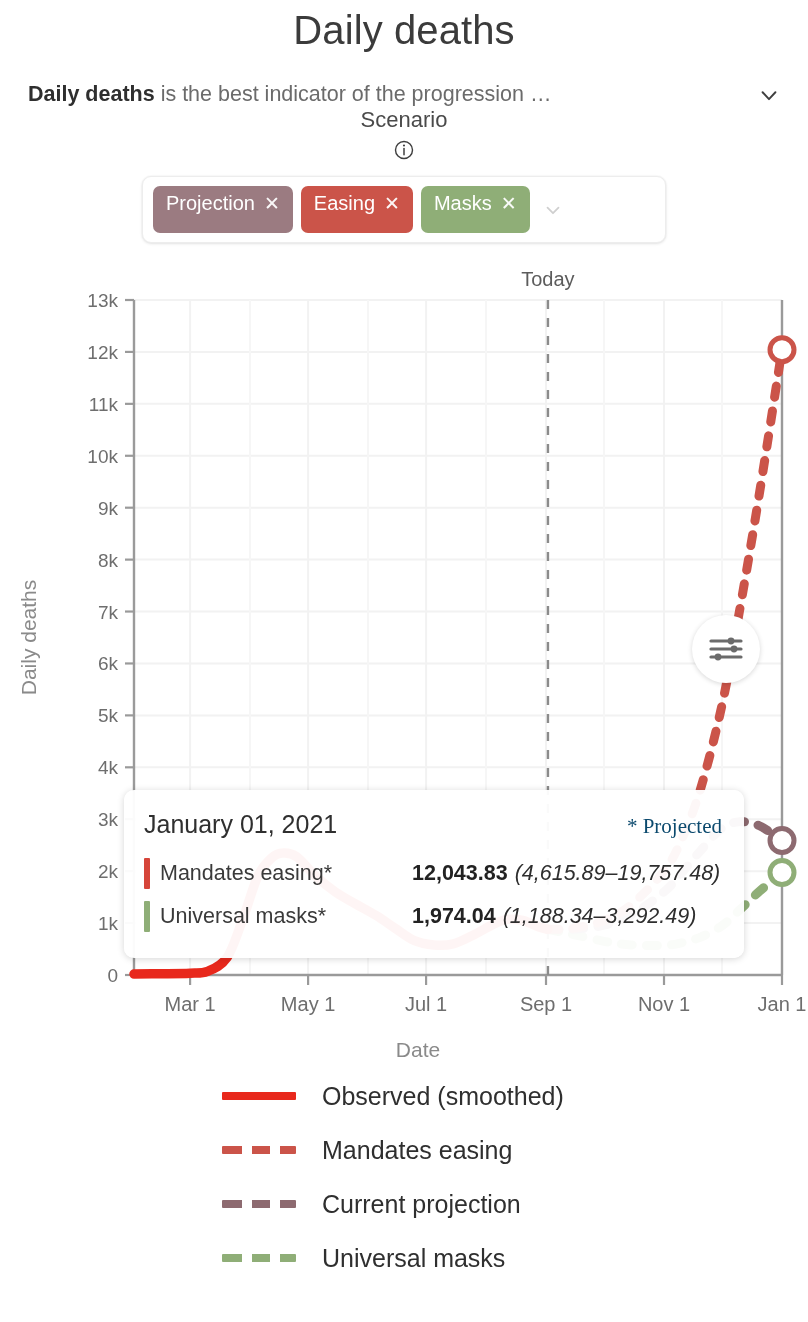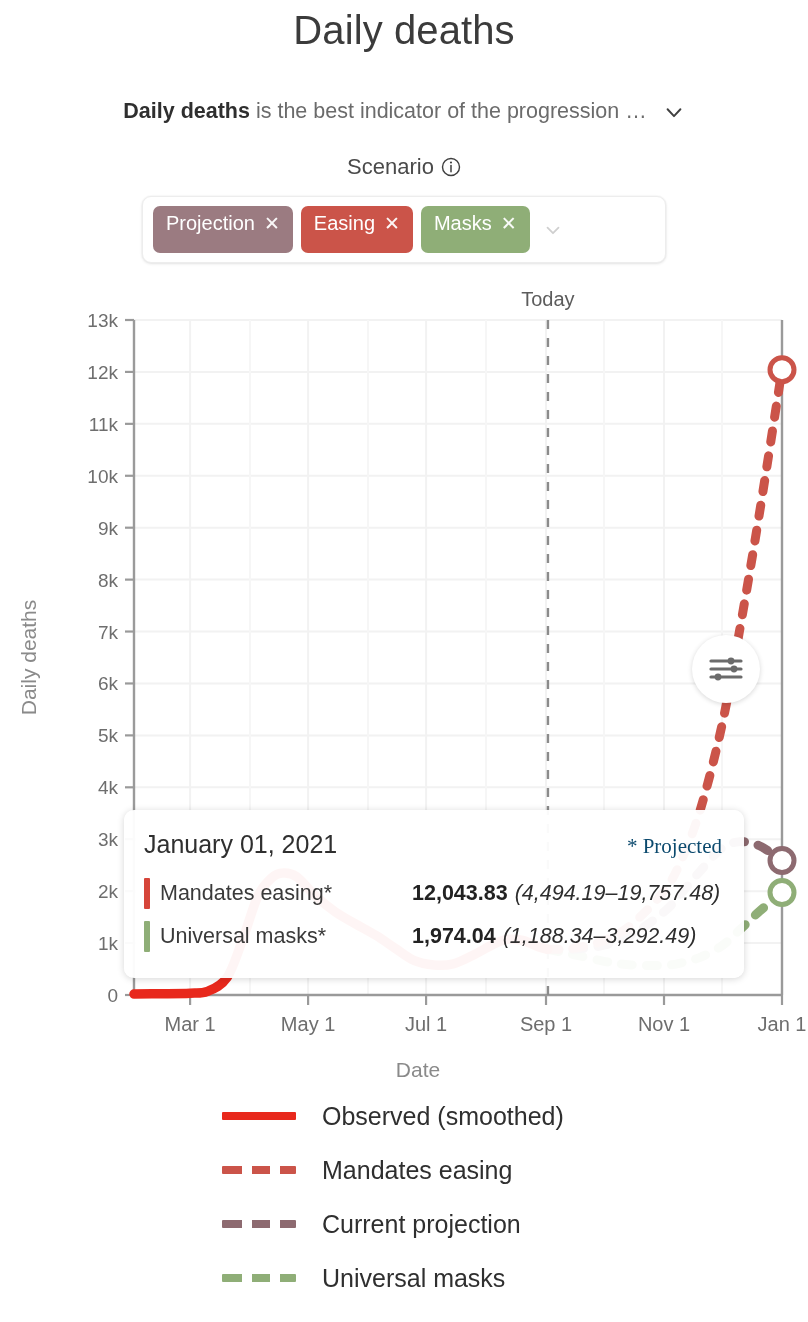--- a/index.html
+++ b/index.html
@@ -24,43 +24,43 @@
     font-weight: 400;
     color: #3b3b3b;
     letter-spacing: 0.1px;
     margin: 0;
     padding-top: 4px;
     line-height: 52px;
   }
   .subtitle-row {
     display: flex;
     align-items: center;
-    justify-content: center;
+    justify-content: space-between;
     gap: 16px;
-    margin-top: 43px;
+    margin-top: 26px;
     padding: 0 28px;
   }
   .subtitle {
     font-size: 21.5px;
     color: #6b6b6b;
     white-space: nowrap;
   }
   .subtitle b { color: #2f2f2f; font-weight: 700; }
   .chev-down {
     width: 22px; height: 22px;
     flex: 0 0 auto;
     cursor: pointer;
   }
 
   .scenario-label-row {
     display: flex;
     align-items: center;
     justify-content: center;
     gap: 7px;
-    margin-top: 30px;
+    flex-direction: column;
   }
   .scenario-label { font-size: 22px; color: #4a4a4a; }
   .info-icon { width: 20px; height: 20px; display: block; }
 
   
   .chips-wrap {
     margin: 16px auto 0;
     width: 524px;
     border: 1px solid #ededed;
     border-radius: 9px;
@@ -284,21 +284,21 @@
     <div class="tooltip">
       <div class="tt-head">
         <span class="tt-date">January 01, 2021</span>
         <span class="tt-proj">* Projected</span>
       </div>
       <div class="tt-rows">
         <div class="tt-row">
           <span class="tt-sw" style="background:#d6453a"></span>
           <span class="tt-name">Mandates easing*</span>
           <span class="tt-val">12,043.83</span>
-          <span class="tt-ci">(4,494.19–19,757.48)</span>
+          <span class="tt-ci">(4,615.89–19,757.48)</span>
         </div>
         <div class="tt-row">
           <span class="tt-sw" style="background:#8fae77"></span>
           <span class="tt-name">Universal masks*</span>
           <span class="tt-val">1,974.04</span>
           <span class="tt-ci">(1,188.34–3,292.49)</span>
         </div>
       </div>
     </div>
   </div>

